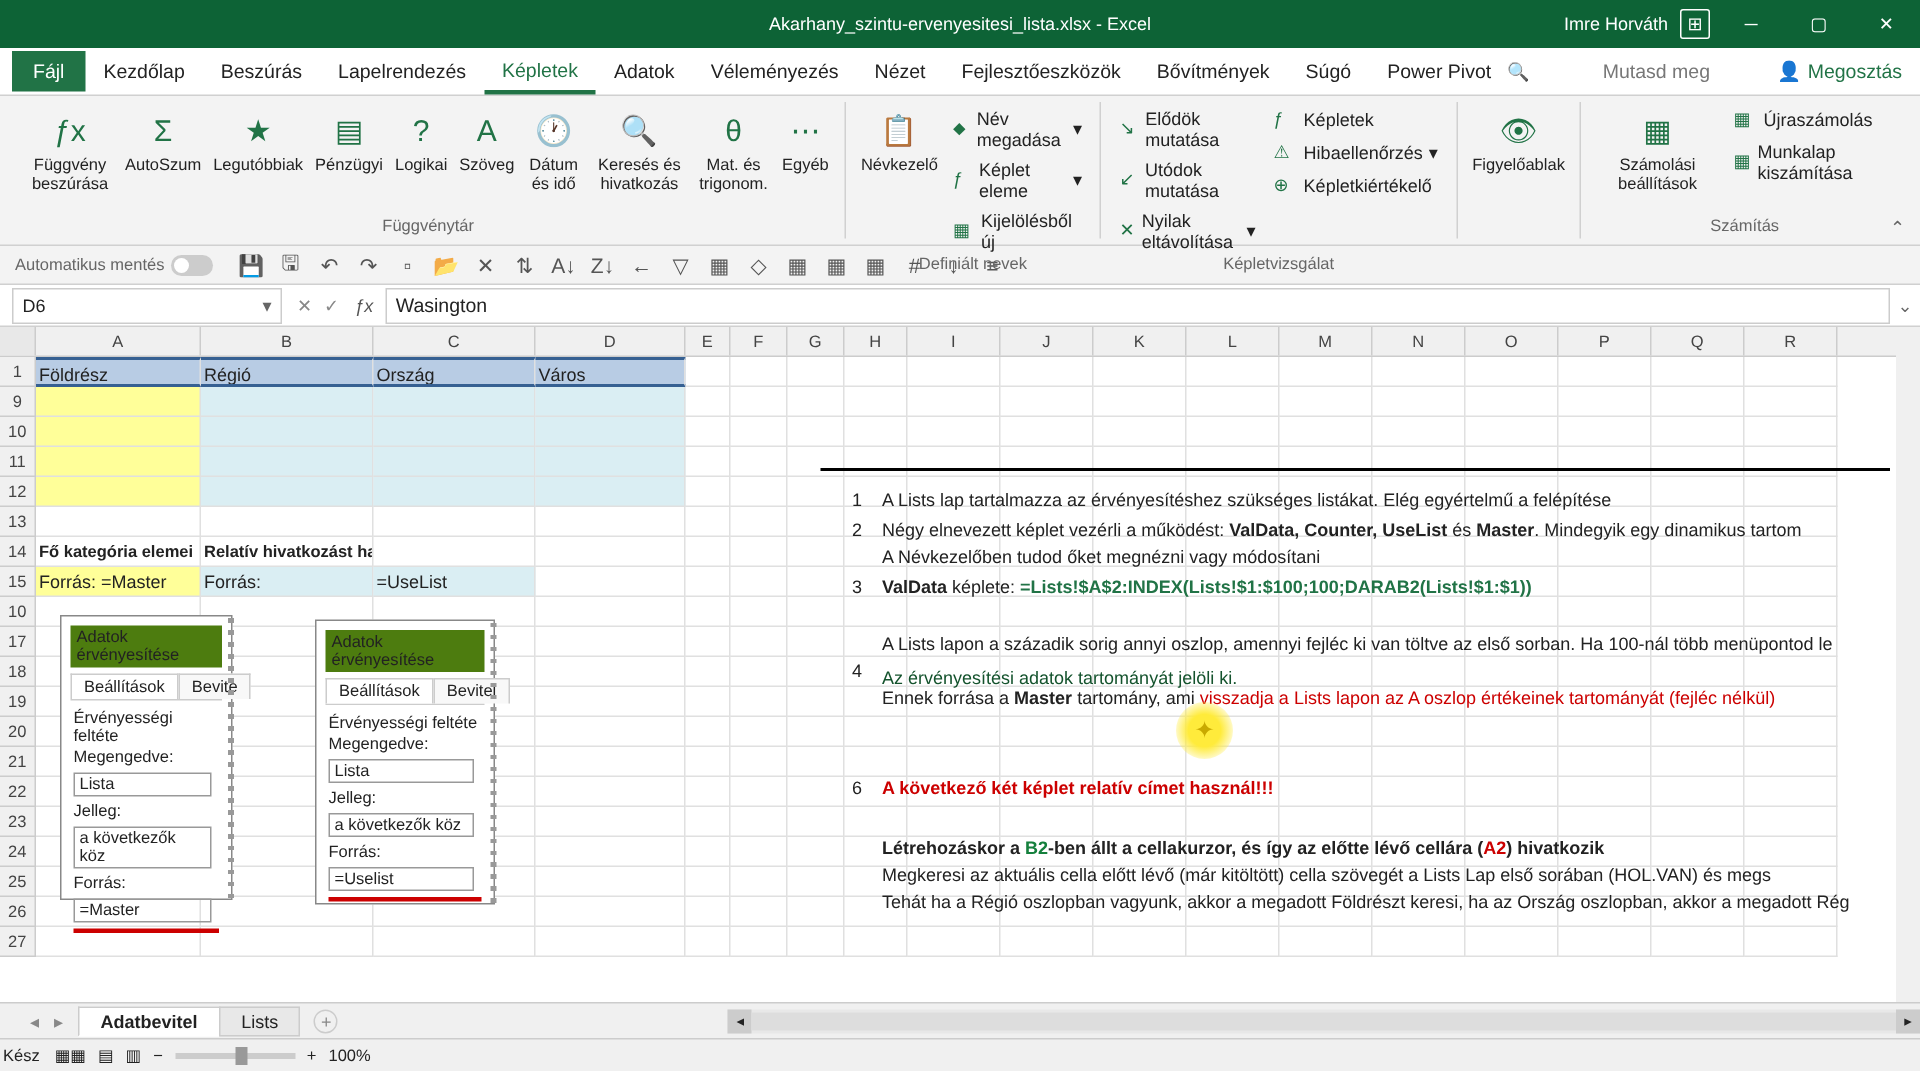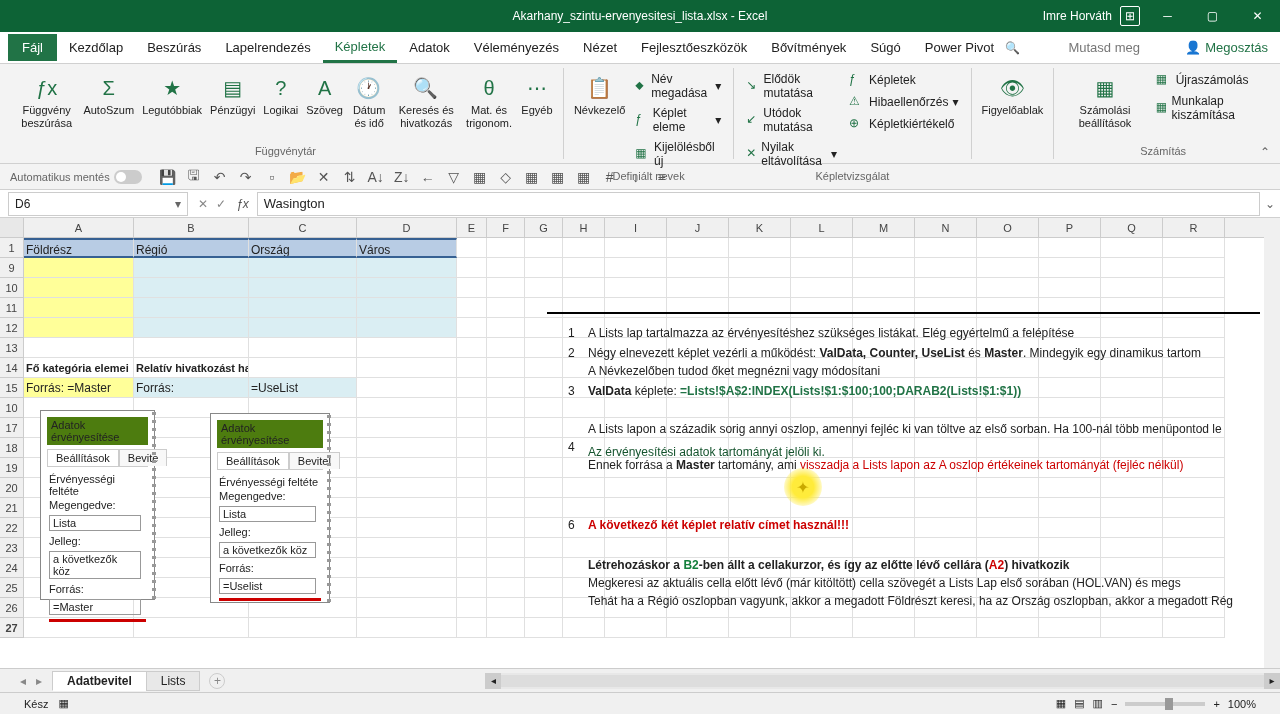--- a/index.html
+++ b/index.html
@@ -52,21 +52,21 @@
 .rowhead { position: absolute; left: 0; width: 24px; background: #f0f0f0; border-right: 1px solid #ccc; border-bottom: 1px solid #ccc; text-align: center; line-height: 20px; font-size: 11px; color: #444; }
 .cell { position: absolute; border-right: 1px solid #e0e0e0; border-bottom: 1px solid #e0e0e0; line-height: 20px; padding: 0 2px; font-size: 12px; overflow: hidden; white-space: nowrap; }
 
 .sheet-tabs { height: 24px; background: #f0f0f0; border-top: 1px solid #ccc; display: flex; align-items: center; padding-left: 20px; }
 .stab { padding: 2px 14px; font-size: 12px; border: 1px solid #ccc; margin-right: -1px; background: #e8e8e8; }
 .stab.active { background: #fff; border-bottom: 1px solid #fff; font-weight: bold; }
 .hscroll { flex: 1; margin-left: 260px; height: 16px; background: #e8e8e8; display: flex; align-items: center; }
 .scr-btn { width: 16px; height: 16px; background: #ccc; display: flex; align-items: center; justify-content: center; font-size: 10px; }
 .scr-track { flex: 1; background: #ddd; height: 12px; }
 
-.statusbar { height: 22px; background: #f0f0f0; border-top: 1px solid #ccc; display: flex; align-items: center; padding: 0 24px; font-size: 11px; justify-content: space-between; }
+.statusbar { height: 22px; background: #f0f0f0; border-top: 1px solid #ccc; display: flex; align-items: center; padding: 0 2px; font-size: 11px; }
 .viewctl { display: flex; align-items: center; gap: 8px; }
 .zoom-slider { width: 80px; height: 4px; background: #ccc; position: relative; }
 .zoom-slider::after { content: ''; width: 8px; height: 12px; background: #999; position: absolute; top: -4px; left: 40px; }
 
 .dlg-img { position: absolute; background: #fff; border: 1px solid #888; padding: 6px; font-size: 11px; }
 .dlg-img .dtitle { background: #4d7c0f; padding: 2px 4px; font-weight: normal; margin-bottom: 4px; }
 .dlg-tabs { display: flex; border-bottom: 1px solid #ccc; }
 .dlg-tabs span { padding: 2px 8px; border: 1px solid #ccc; border-bottom: none; background: #f8f8f8; font-size: 11px; }
 .dlg-tabs span.act { background: #fff; }
 .dlg-body { padding: 4px 2px; }
@@ -670,21 +670,21 @@
       <div class="cell" style="left: 605px; top: 360px; width: 62px; height: 20px;"></div>
       <div class="cell" style="left: 667px; top: 360px; width: 62px; height: 20px;"></div>
       <div class="cell" style="left: 729px; top: 360px; width: 62px; height: 20px;"></div>
       <div class="cell" style="left: 791px; top: 360px; width: 62px; height: 20px;"></div>
       <div class="cell" style="left: 853px; top: 360px; width: 62px; height: 20px;"></div>
       <div class="cell" style="left: 915px; top: 360px; width: 62px; height: 20px;"></div>
       <div class="cell" style="left: 977px; top: 360px; width: 62px; height: 20px;"></div>
       <div class="cell" style="left: 1039px; top: 360px; width: 62px; height: 20px;"></div>
       <div class="cell" style="left: 1101px; top: 360px; width: 62px; height: 20px;"></div>
       <div class="cell" style="left: 1163px; top: 360px; width: 62px; height: 20px;"></div>
-      <div class="rowhead" style="top: 380px; height: 20px; font-weight: bold;">27</div>
+      <div class="rowhead" style="top: 380px; height: 20px;">27</div>
       <div class="cell" style="left: 24px; top: 380px; width: 110px; height: 20px;"></div>
       <div class="cell" style="left: 134px; top: 380px; width: 115px; height: 20px;"></div>
       <div class="cell" style="left: 249px; top: 380px; width: 108px; height: 20px;"></div>
       <div class="cell" style="left: 357px; top: 380px; width: 100px; height: 20px;"></div>
       <div class="cell" style="left: 457px; top: 380px; width: 30px; height: 20px;"></div>
       <div class="cell" style="left: 487px; top: 380px; width: 38px; height: 20px;"></div>
       <div class="cell" style="left: 525px; top: 380px; width: 38px; height: 20px;"></div>
       <div class="cell" style="left: 563px; top: 380px; width: 42px; height: 20px;"></div>
       <div class="cell" style="left: 605px; top: 380px; width: 62px; height: 20px;"></div>
       <div class="cell" style="left: 667px; top: 380px; width: 62px; height: 20px;"></div>

